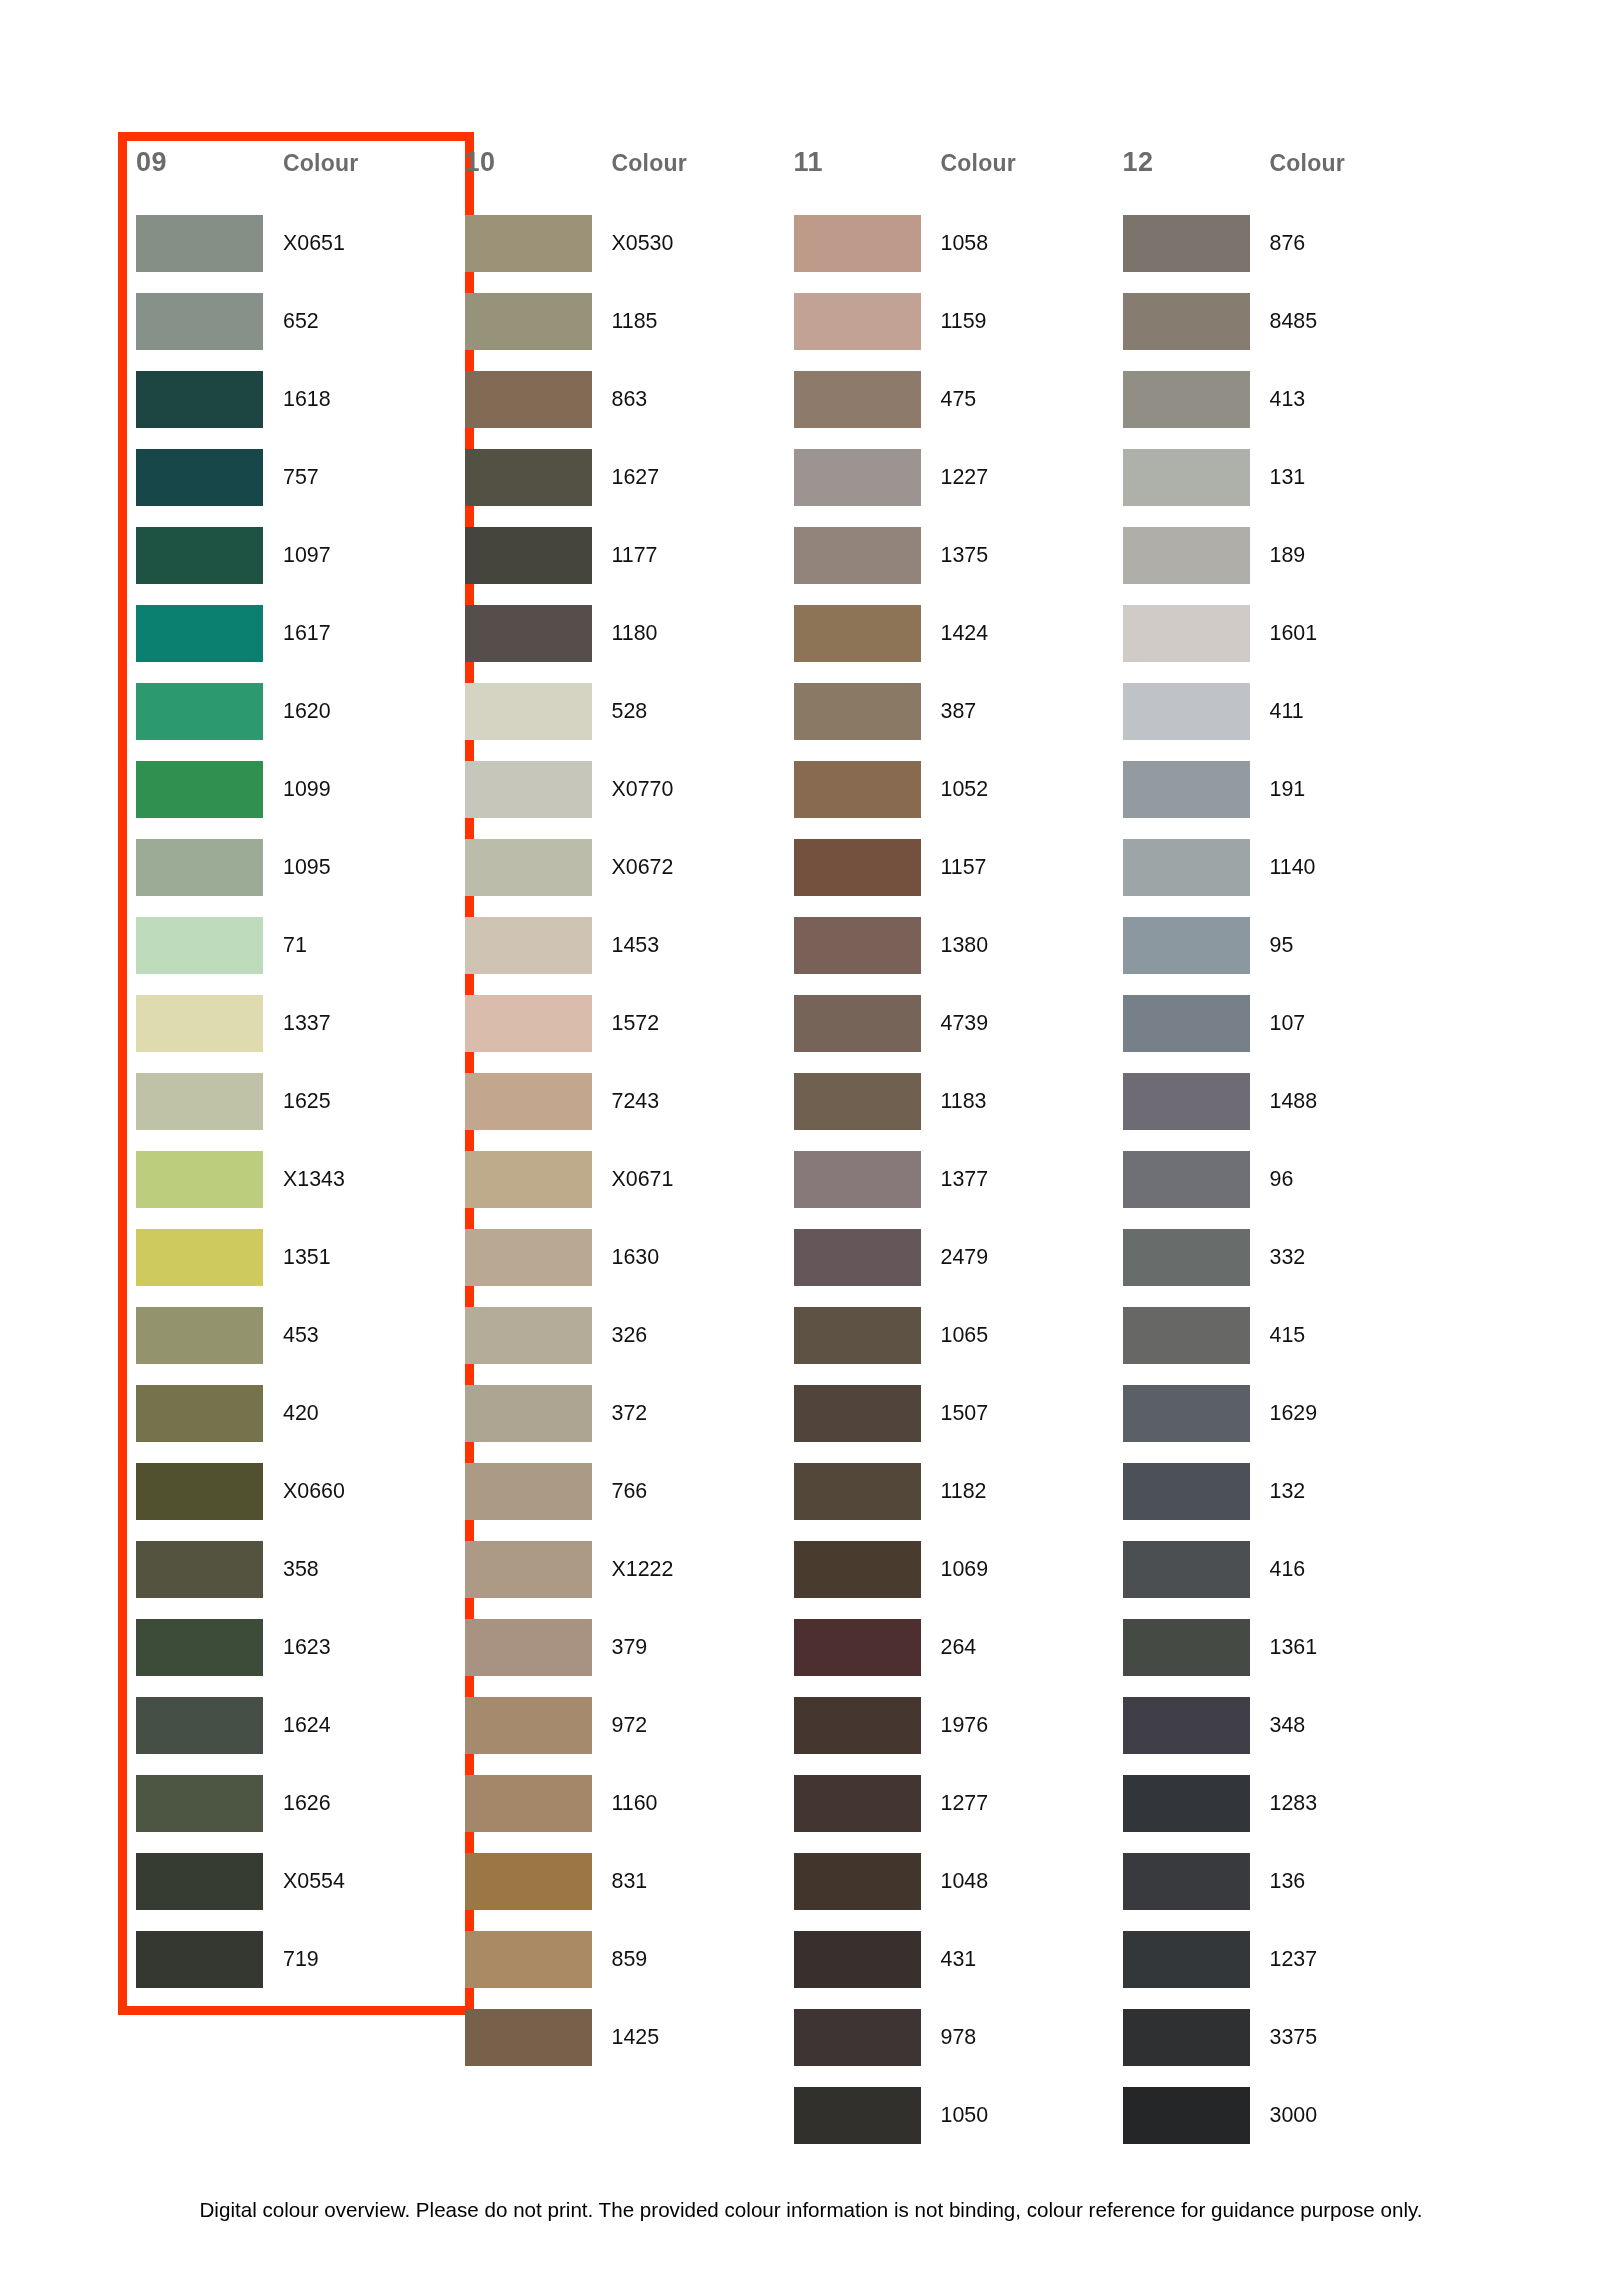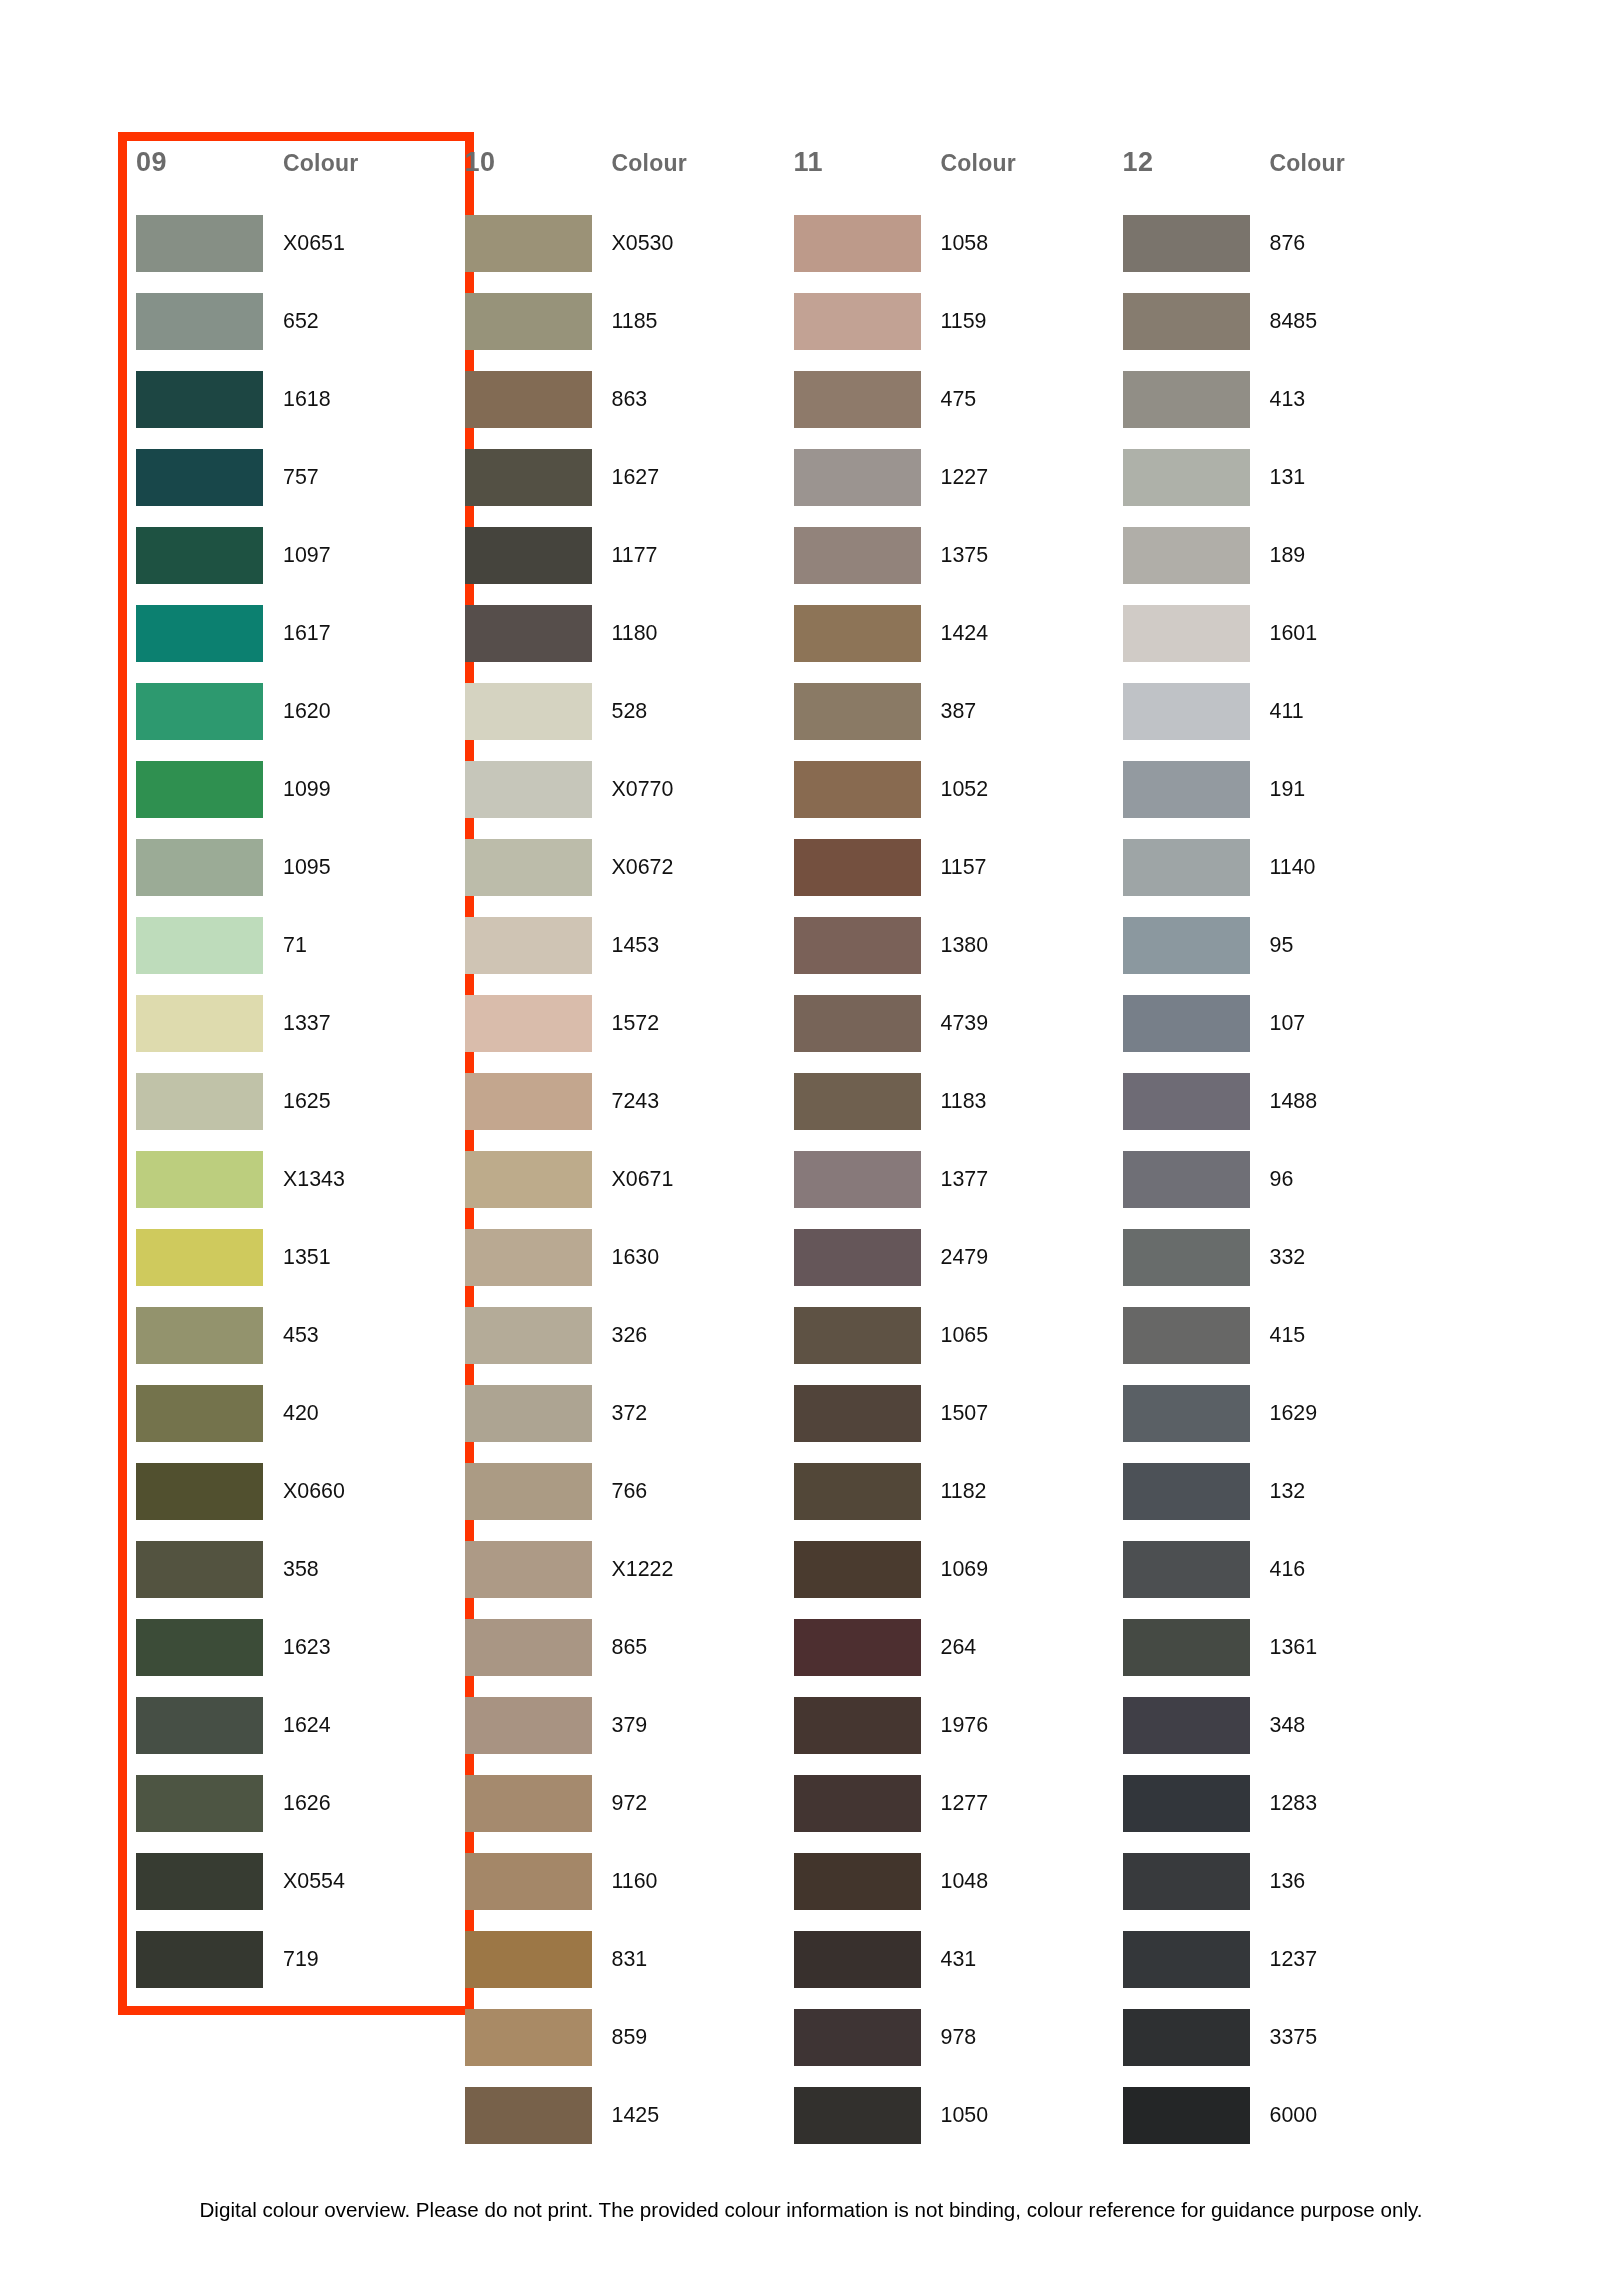--- a/index.html
+++ b/index.html
@@ -277,24 +277,20 @@
         </div>
         <div class="swatch-row">
           <div class="swatch" style="background: rgb(171, 155, 132);"></div>
           <div class="swatch-label">766</div>
         </div>
         <div class="swatch-row">
           <div class="swatch" style="background: rgb(173, 154, 134);"></div>
           <div class="swatch-label">X1222</div>
         </div>
         <div class="swatch-row">
-          <div class="swatch" style="background: rgb(169, 150, 132);"></div>
-          <div class="swatch-label">865</div>
-        </div>
-        <div class="swatch-row">
           <div class="swatch" style="background: rgb(168, 147, 130);"></div>
           <div class="swatch-label">379</div>
         </div>
         <div class="swatch-row">
           <div class="swatch" style="background: rgb(165, 138, 110);"></div>
           <div class="swatch-label">972</div>
         </div>
         <div class="swatch-row">
           <div class="swatch" style="background: rgb(164, 135, 104);"></div>
           <div class="swatch-label">1160</div>
@@ -514,20 +510,20 @@
         <div class="swatch-row">
           <div class="swatch" style="background: rgb(52, 55, 58);"></div>
           <div class="swatch-label">1237</div>
         </div>
         <div class="swatch-row">
           <div class="swatch" style="background: rgb(46, 48, 50);"></div>
           <div class="swatch-label">3375</div>
         </div>
         <div class="swatch-row">
           <div class="swatch" style="background: rgb(36, 38, 39);"></div>
-          <div class="swatch-label">6000</div>
+          <div class="swatch-label">3000</div>
         </div>
       </div>
     </div>
 
   <div class="footer">Digital colour overview. Please do not print. The provided colour information is not binding, colour reference for guidance purpose only.</div>
 </div>
 
 
 </body></html>

